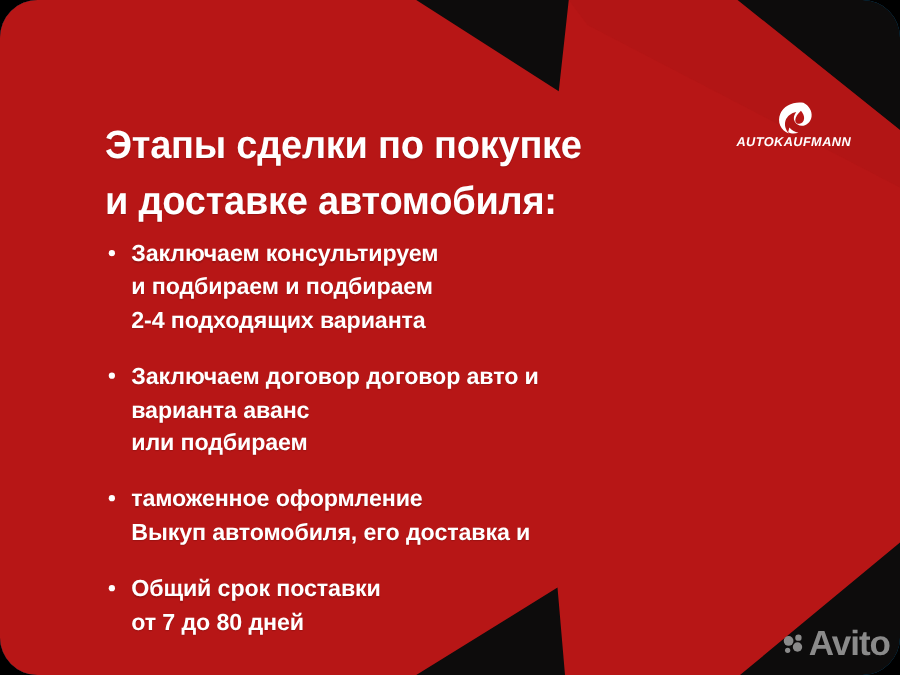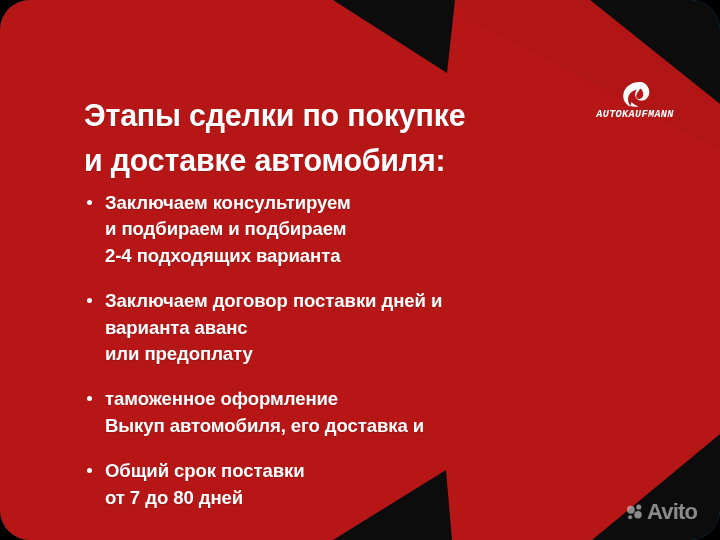--- a/index.html
+++ b/index.html
@@ -61,21 +61,20 @@
     height: 28px;
   }
   .logo-word {
     display: block;
     color: #ffffff;
     font-size: 10.2px;
     font-weight: 700;
     font-style: italic;
     letter-spacing: 0.35px;
     white-space: nowrap;
-    font-family: Liberation Mono, monospace;
   }
 
   
   .bullets {
     position: absolute;
     left: 84px;
     top: 190px;
     width: 530px;
   }
   .bullet {
@@ -107,21 +106,21 @@
     left: 626px;
     top: 501px;
     display: flex;
     align-items: center;
     gap: 3px;
     opacity: 0.62;
   }
   .avito-dots { width: 18px; height: 18px; display: block; }
   .avito-word {
     color: #d8d8d8;
-    font-size: 22px;
+    font-size: 28px;
     font-weight: 700;
     letter-spacing: -0.8px;
     line-height: 1;
   }
 </style>
 </head>
 <body>
 
 <div id="poster">
 
@@ -158,23 +157,23 @@
 
       <li class="bullet">
         <span class="dot"></span>
         <span class="bline">Заключаем консультируем</span>
         <span class="bline">и подбираем и подбираем</span>
         <span class="bline">2-4 подходящих варианта</span>
       </li>
 
       <li class="bullet">
         <span class="dot"></span>
-        <span class="bline">Заключаем договор поставки дней и</span>
+        <span class="bline">Заключаем договор договор авто и</span>
         <span class="bline">варианта аванс</span>
-        <span class="bline">или предоплату</span>
+        <span class="bline">или подбираем</span>
       </li>
 
       <li class="bullet">
         <span class="dot"></span>
         <span class="bline">таможенное оформление</span>
         <span class="bline">Выкуп автомобиля, его доставка и</span>
       </li>
 
       <li class="bullet">
         <span class="dot"></span>

